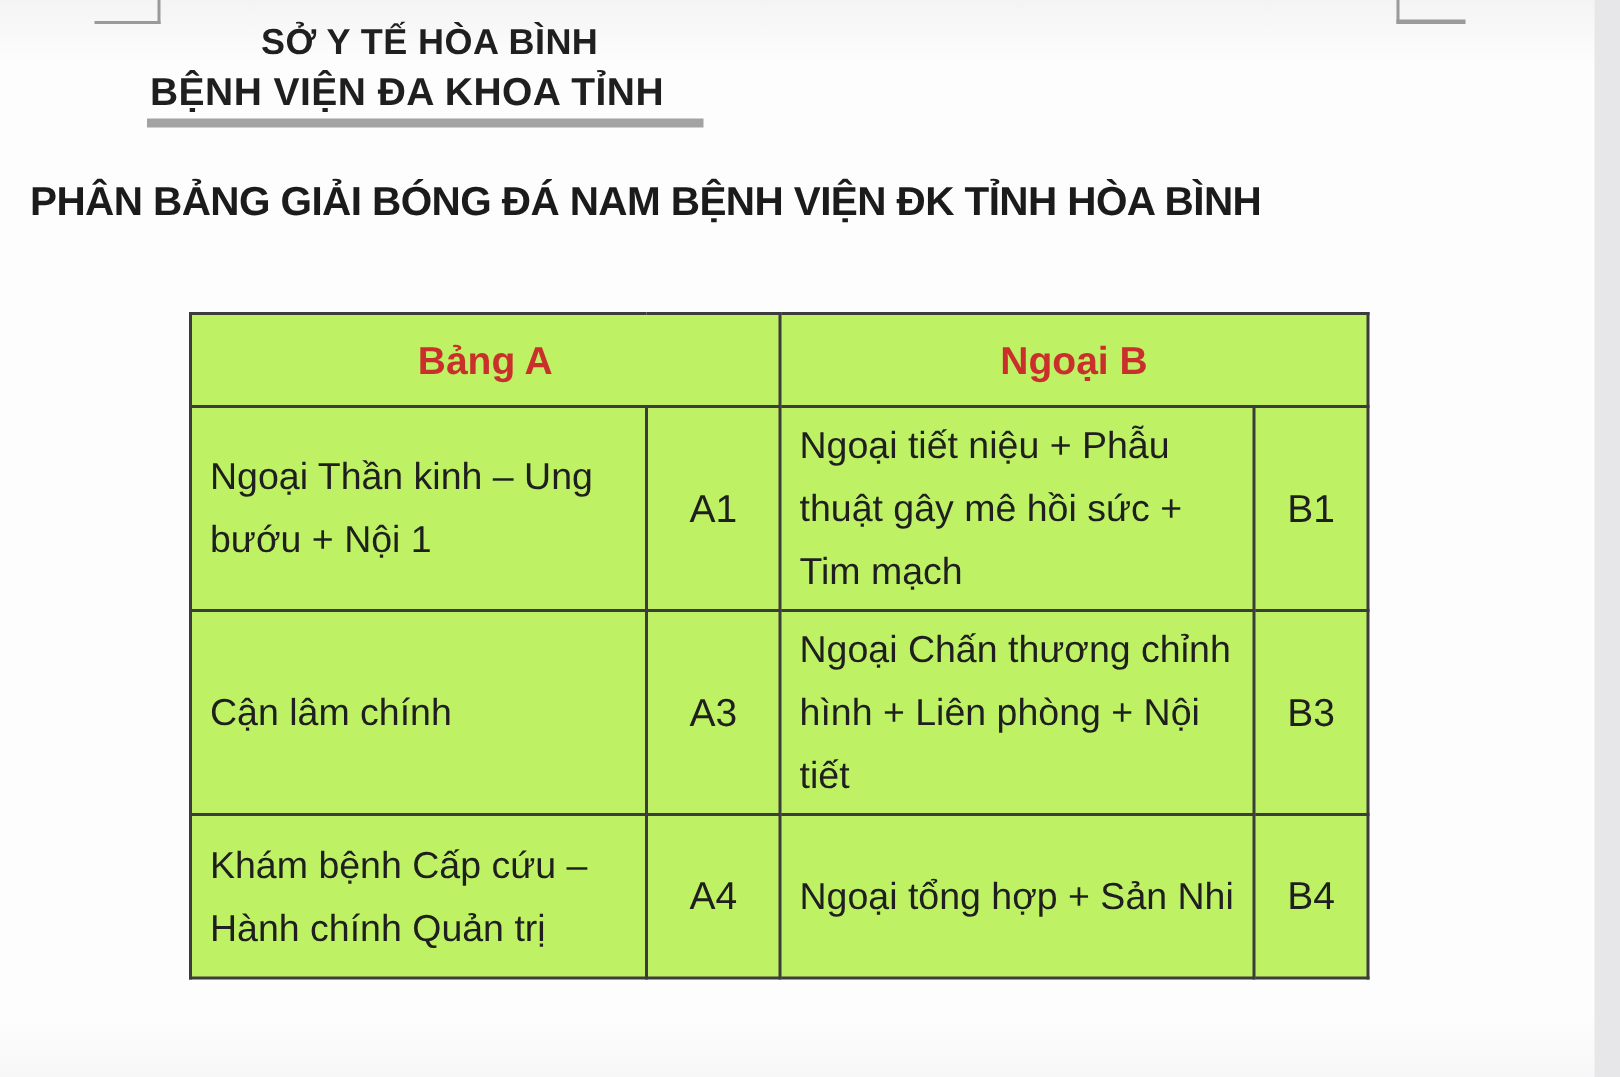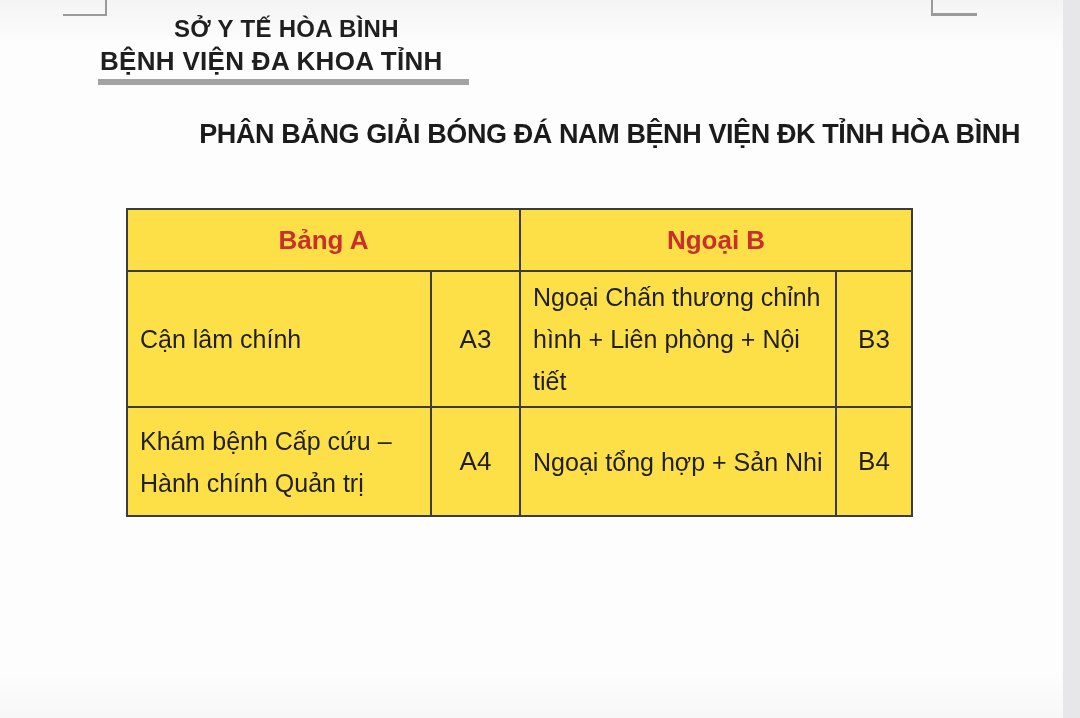--- a/index.html
+++ b/index.html
@@ -28,30 +28,30 @@
     border-left:2px solid #9a9a9a;border-bottom:3px solid #9a9a9a;
   }
   .org-block{position:absolute;left:98px;top:14px;line-height:30px;}
   .org-line1{font-size:24px;font-weight:600;margin-left:76px;letter-spacing:.3px;}
   .org-line2{
     display:inline-block;font-size:26px;font-weight:700;letter-spacing:.3px;
     border-bottom:6px solid #a3a3a3;padding:0 26px 3px 2px;margin-top:2px;
   }
   .doc-title{
     position:absolute;left:20px;top:116px;width:1000px;
-    text-align:right;font-size:27px;font-weight:700;letter-spacing:-0.4px;
+    text-align:left;font-size:27px;font-weight:700;letter-spacing:-0.4px;
     line-height:37px;color:#1b1b1b;
   }
   .group-table{
     position:absolute;left:126px;top:208px;width:785px;
     border-collapse:collapse;table-layout:fixed;
   }
   .group-table td{
     border:2px solid #3c3c3c;font-size:25px;color:#1f1f1f;
-    vertical-align:middle;background:#fde047;
+    vertical-align:middle;background:#bef264;
   }
   .group-table td.hdr{
     height:58px;text-align:center;font-size:26px;font-weight:700;
   }
   .group-table td.team{
     height:99px;padding:4px 10px 4px 12px;line-height:42px;
   }
   .group-table td.code{
     text-align:center;font-size:26px;
   }
@@ -79,20 +79,26 @@
       <col style="width:89px">
       <col style="width:316px">
       <col style="width:76px">
   </colgroup>
   <tbody>
     <tr>
       <td class="hdr" colspan="2" style="color:#c9302c">Bảng A</td>
       <td class="hdr" colspan="2" style="color:#c9302c">Ngoại B</td>
     </tr>
     <tr>
+      <td class="team">Ngoại Thần kinh – Ung bướu + Nội 1</td>
+      <td class="code">A1</td>
+      <td class="team">Ngoại tiết niệu + Phẫu thuật gây mê hồi sức + Tim mạch</td>
+      <td class="code">B1</td>
+    </tr>
+    <tr>
       <td class="team">Cận lâm chính</td>
       <td class="code">A3</td>
       <td class="team">Ngoại Chấn thương chỉnh hình + Liên phòng + Nội tiết</td>
       <td class="code">B3</td>
     </tr>
     <tr>
       <td class="team">Khám bệnh Cấp cứu – Hành chính Quản trị</td>
       <td class="code">A4</td>
       <td class="team">Ngoại tổng hợp + Sản Nhi</td>
       <td class="code">B4</td>

